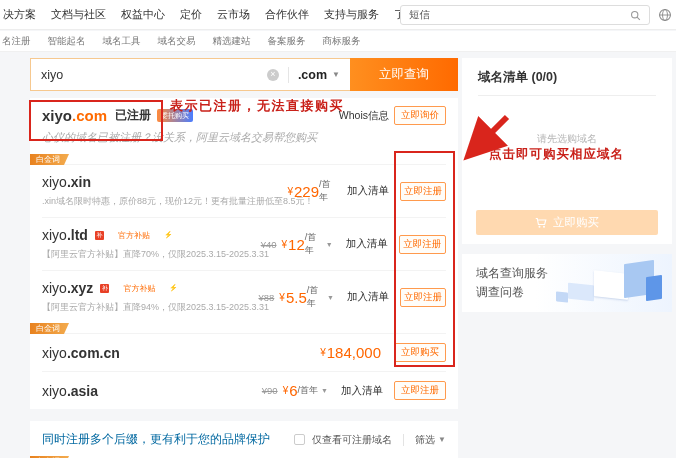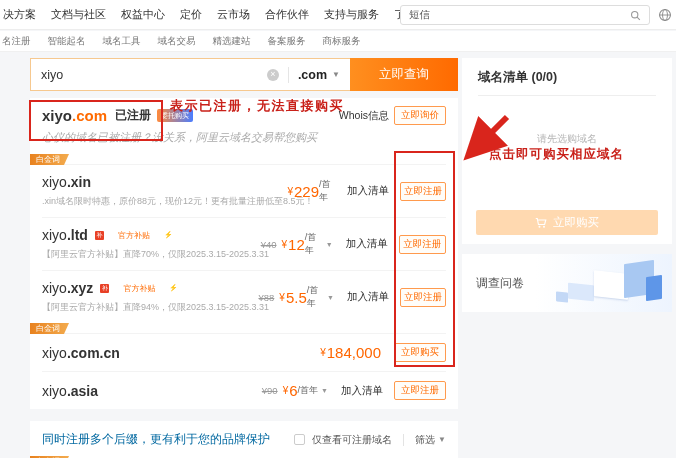--- a/index.html
+++ b/index.html
@@ -320,20 +320,21 @@
           <path d="M1 2h2l1.6 8h8.2l1.6-6H4.2" fill="none" stroke="#fff" stroke-width="1.5"></path>
           <circle cx="6" cy="13" r="1.3" fill="#fff"></circle>
             <circle cx="12" cy="13" r="1.3" fill="#fff"></circle>
         </svg>
         <span>立即购买</span>
       </div>
     </div>
 
     <div class="panel2">
       <div class="p2-text">
+        <div>域名查询服务</div>
         <div>调查问卷</div>
       </div>
       <div class="iso">
         <div class="b4"></div>
           <div class="b5"></div>
           <div class="b2"></div>
           <div class="b1"></div>
           <div class="b3"></div>
       </div>
     </div>

